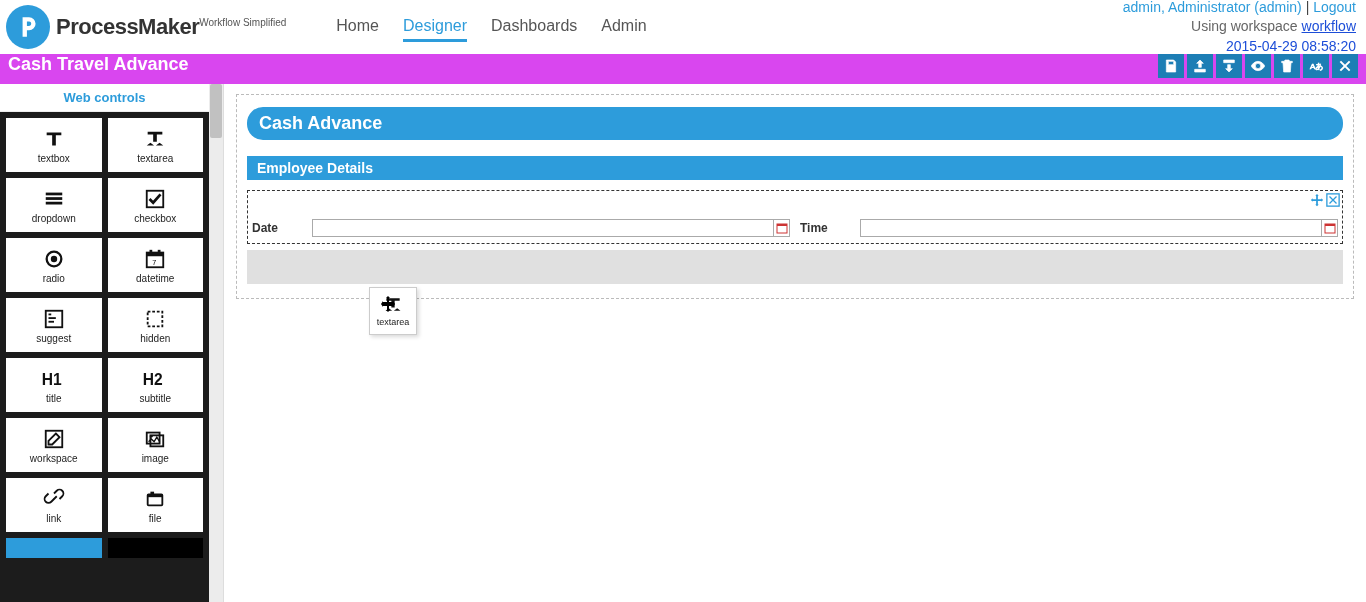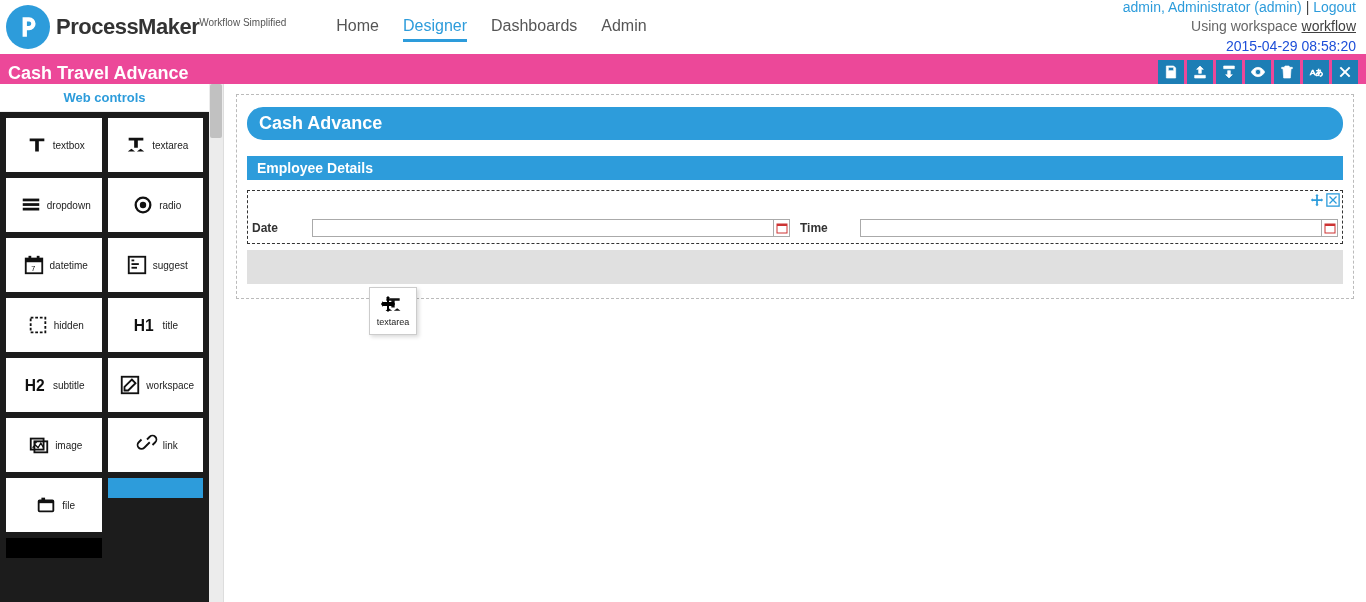--- a/index.html
+++ b/index.html
@@ -12,37 +12,37 @@
   .logo-circle svg { width: 26px; height: 26px; }
   .brand-text { display: flex; line-height: 1; justify-content: flex-end; }
   .brand-main { font-size: 22px; font-weight: 700; color: #333; letter-spacing: -0.5px; }
   .brand-sub { font-size: 10px; color: #555; margin-top: 2px; }
   .top-nav { display: flex; gap: 24px; margin-left: 50px; }
   .top-nav a { color: #555; text-decoration: none; font-size: 16px; padding: 4px 0; }
   .top-nav a.active { color: #2d9cdb; border-bottom: 3px solid #2d9cdb; }
   .top-right { margin-left: auto; text-align: right; font-size: 14px; color: #444; line-height: 1.4; }
   .top-right .user-line a { color: #2d9cdb; text-decoration: none; }
   .top-right .ws-line { color: #666; }
-  .top-right .ws-line u { color: #404040; margin-top: 28px; }
+  .top-right .ws-line u { color: #1d4ed8; margin-top: 28px; }
   .top-right .ts-line { color: #1d4ed8; }
 
   
-  .title-bar { height: 30px; background: #ec4899; color: #fff; display: flex; align-items: flex-end; padding: 0 8px; }
+  .title-bar { height: 30px; background: #d946ef; color: #fff; display: flex; align-items: flex-start; padding: 0 8px; }
   .title-bar .page-title { font-size: 18px; font-weight: 700; }
   .title-bar .title-tools { margin-left: auto; display: flex; gap: 3px; }
   .title-tool { width: 26px; height: 24px; background: #1d7eb5; display: flex; align-items: center; justify-content: center; cursor: pointer; }
   .title-tool svg { width: 16px; height: 16px; fill: #fff; stroke: #fff; }
 
   
   .main { display: flex; height: calc(602px - 54px - 30px); }
   .sidebar-wrap { width: 224px; background: #fff; display: flex; border-right: 1px solid #ddd; }
   .sidebar { flex: 1; background: #1c1c1c; display: flex; flex-direction: column; }
   .sidebar-header { background: #fff; color: #2d9cdb; font-weight: 700; font-size: 13px; text-align: center; padding: 6px 0; border-bottom: 1px solid #eee; }
   .control-grid { flex: 1; padding: 6px; display: grid; grid-template-columns: 1fr 1fr; gap: 6px; align-content: start; }
-  .ctrl { background: #fff; height: 54px; display: flex; flex-direction: row; align-items: center; justify-content: center; gap: 2px; cursor: grab; }
+  .ctrl { background: #fff; height: 54px; display: flex; flex-direction: column; align-items: center; justify-content: center; gap: 2px; cursor: grab; }
   .ctrl .ci { width: 28px; height: 24px; display: flex; align-items: center; justify-content: center; }
   .ctrl .ci svg { width: 26px; height: 22px; }
   .ctrl .clabel { font-size: 10px; color: #222; }
   .ctrl.blue-swatch { background: #2d9cdb; }
   .ctrl.black-swatch { background: #000; }
   .ctrl.swatch { height: 20px; }
   .sidebar-scroll { width: 14px; background: #ececec; position: relative; }
   .sidebar-scroll .thumb { position: absolute; left: 1px; right: 1px; top: 0; height: 54px; background: #c1c1c1; border-radius: 2px; }
 
   
@@ -170,20 +170,29 @@
                 <rect x="3" y="5" width="18" height="3" fill="#111"></rect>
                 <rect x="3" y="10" width="18" height="3" fill="#111"></rect>
                 <rect x="3" y="15" width="18" height="3" fill="#111"></rect>
               </svg>
             </span>
             <span class="clabel">dropdown</span>
           </div>
         <div class="ctrl">
             <span class="ci">
               <svg viewBox="0 0 24 24">
+                <rect x="3" y="3" width="18" height="18" fill="none" stroke="#111" stroke-width="2"></rect>
+                <path d="M6 12l4 4 8-9" fill="none" stroke="#111" stroke-width="3"></path>
+              </svg>
+            </span>
+            <span class="clabel">checkbox</span>
+          </div>
+        <div class="ctrl">
+            <span class="ci">
+              <svg viewBox="0 0 24 24">
                 <circle cx="12" cy="12" r="8" fill="none" stroke="#111" stroke-width="2.5"></circle>
                 <circle cx="12" cy="12" r="3.5" fill="#111"></circle>
               </svg>
             </span>
             <span class="clabel">radio</span>
           </div>
         <div class="ctrl">
             <span class="ci">
               <svg viewBox="0 0 24 24">
                 <rect x="3" y="5" width="18" height="16" fill="none" stroke="#111" stroke-width="2"></rect>

